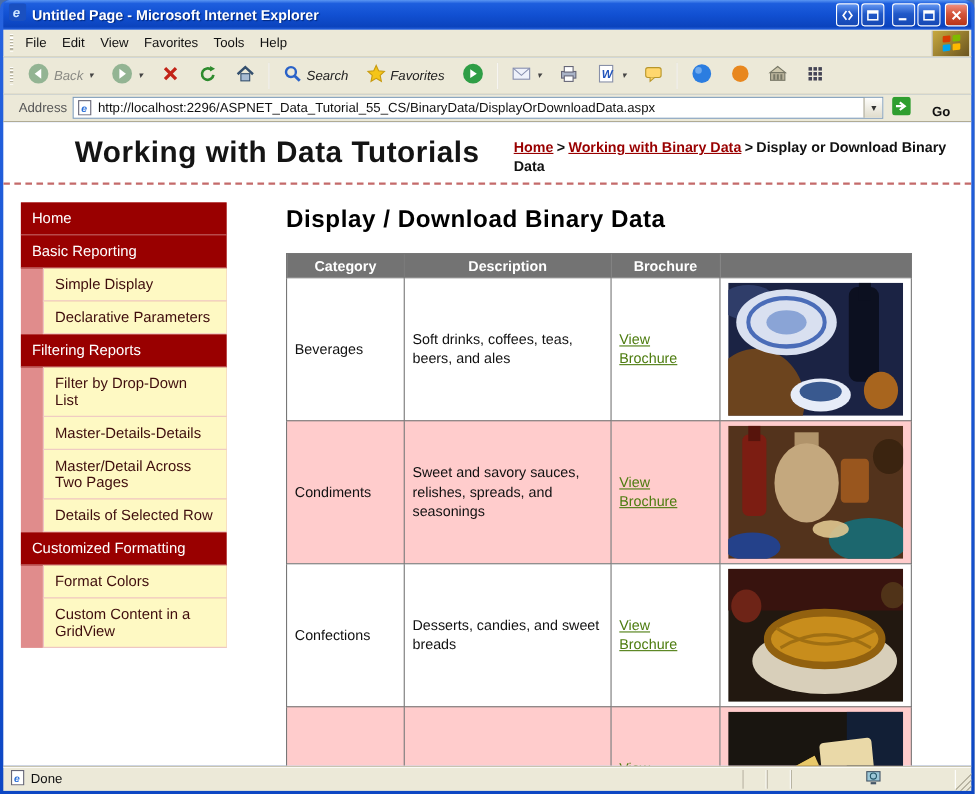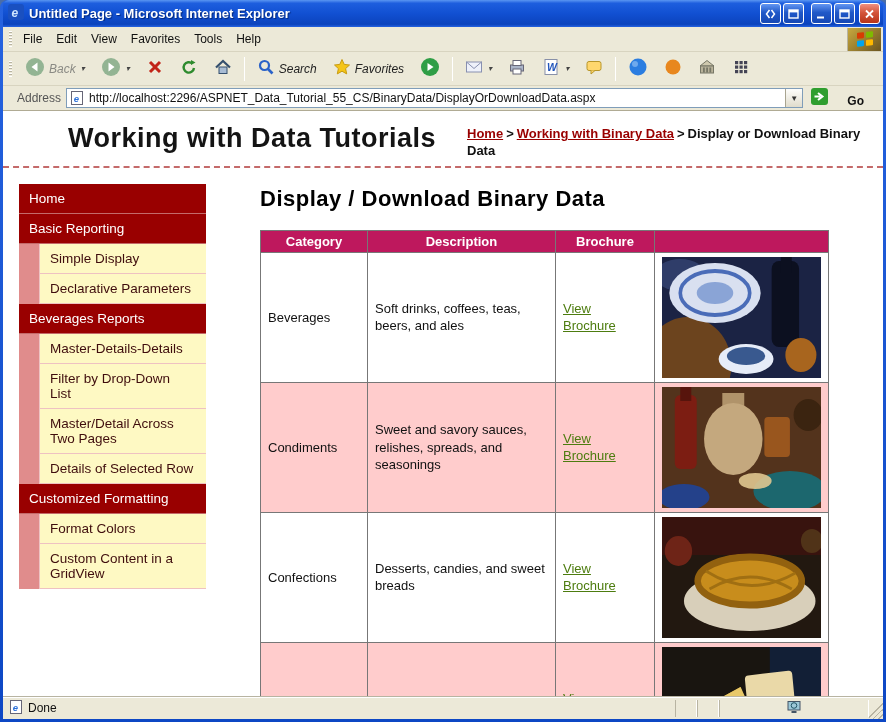--- a/index.html
+++ b/index.html
@@ -68,21 +68,21 @@
   
   .sidebar { width:187px; flex:0 0 187px; background:#e08c8c; font-size:13.5px; }
   .nav-section { background:#990000; color:#fff; padding:7px 26px 7px 10px; border-bottom:1px solid #c46a6a; cursor:pointer; }
   .nav-sub { margin-left:20px; background:#fef9c3; color:#3f0d0d; padding:7px 12px 7px 10px;
              border-bottom:1px solid #eec2c2; border-left:1px solid #eec2c2; cursor:pointer; }
 
   
   .main { flex:1; margin-left:54px; padding-right:20px; }
   .main-heading { font-size:22px; font-weight:bold; color:#000; margin:2px 0 18px 0; letter-spacing:0.5px; }
   table.data { border-collapse:collapse; table-layout:fixed; width:568px; }
-  table.data th { background:#be185d; color:#fff; font-size:13px; font-weight:bold; text-align:center;
+  table.data th { background:#737373; color:#fff; font-size:13px; font-weight:bold; text-align:center;
                   padding:3px 4px; border:1px solid #777;margin-left:16px; }
   table.data td { border:1px solid #777; font-size:13px; color:#111; padding:4px 7px; vertical-align:middle;
                   line-height:1.35; }
   tr.alt td { background:#ffcccc; }
   td.photo-cell { padding:1px; }
   td.photo-cell svg { display:block; width:100%; height:121px; }
   a.vlink { color:#4d7c0f; text-decoration:underline; cursor:pointer; display:inline-block; }
 
   
   .statusbar { height:23px; flex:0 0 23px; background:#ece9d8; border-top:1px solid #b8b4a2;
@@ -307,23 +307,23 @@
       </div>
     </div>
 
     <div class="content-body">
 
       <div class="sidebar">
         <div class="nav-section">Home</div>
         <div class="nav-section">Basic Reporting</div>
         <div class="nav-sub">Simple Display</div>
         <div class="nav-sub">Declarative Parameters</div>
-        <div class="nav-section">Beverages Reports</div>
+        <div class="nav-section">Filtering Reports</div>
+        <div class="nav-sub">Filter by Drop-Down List</div>
         <div class="nav-sub">Master-Details-Details</div>
-        <div class="nav-sub">Filter by Drop-Down List</div>
         <div class="nav-sub">Master/Detail Across Two Pages</div>
         <div class="nav-sub">Details of Selected Row</div>
         <div class="nav-section">Customized Formatting</div>
         <div class="nav-sub">Format Colors</div>
         <div class="nav-sub">Custom Content in a GridView</div>
       </div>
 
       <div class="main">
         <div class="main-heading">Display / Download Binary Data</div>
 

